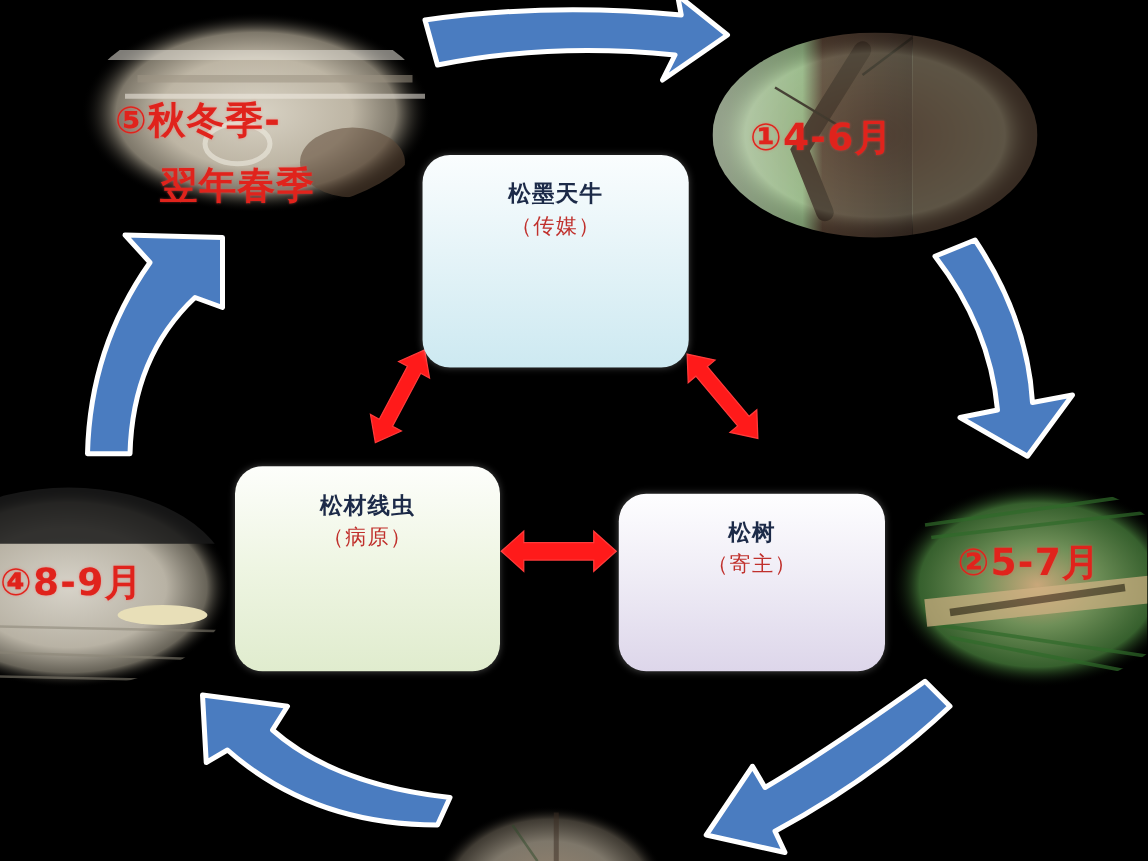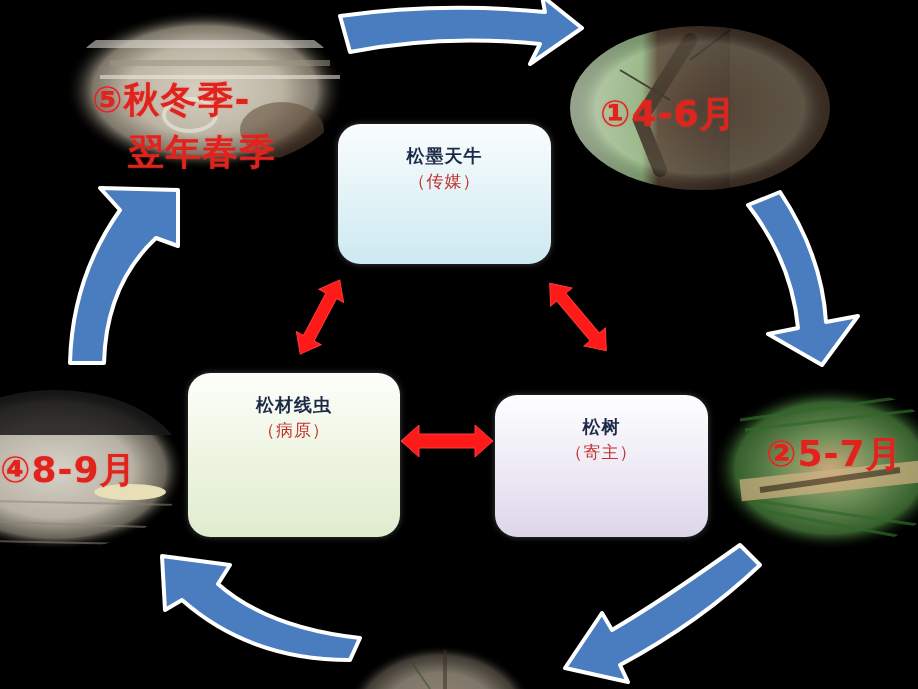--- a/index.html
+++ b/index.html
@@ -30,36 +30,36 @@
     }
     .box .role {
       display: block;
       font-size: 17px;
       color: #c0302c;
       line-height: 26px;
       letter-spacing: 1px;
       text-align: center;
     }
     #box-vector {
-      left: 338px; top: 124px; width: 213px; height: 140px;
+      left: 338px; top: 124px; width: 213px; height: 170px;
       background: linear-gradient(to bottom, #fafdfe 0%, #e6f4f8 45%, #cde9f1 100%);
     }
     #box-pathogen {
       left: 188px; top: 373px; width: 212px; height: 164px;
       background: linear-gradient(to bottom, #fdfefb 0%, #eef5e2 50%, #e0ecce 100%);
     }
     #box-host {
       left: 495px; top: 395px; width: 213px; height: 142px;
       background: linear-gradient(to bottom, #fefeff 0%, #eeebf5 50%, #ddd6ea 100%);
     }
 
     .stage-label {
       position: absolute;
       color: #e0231c;
-      font-size: 36px;
+      font-size: 30px;
       font-weight: bold;
       letter-spacing: 1px;
       white-space: nowrap;
       text-shadow: 0 0 2px rgba(255,80,80,0.5);
     }
   </style>
 </head>
 <body>
 
 <div class="stage">

